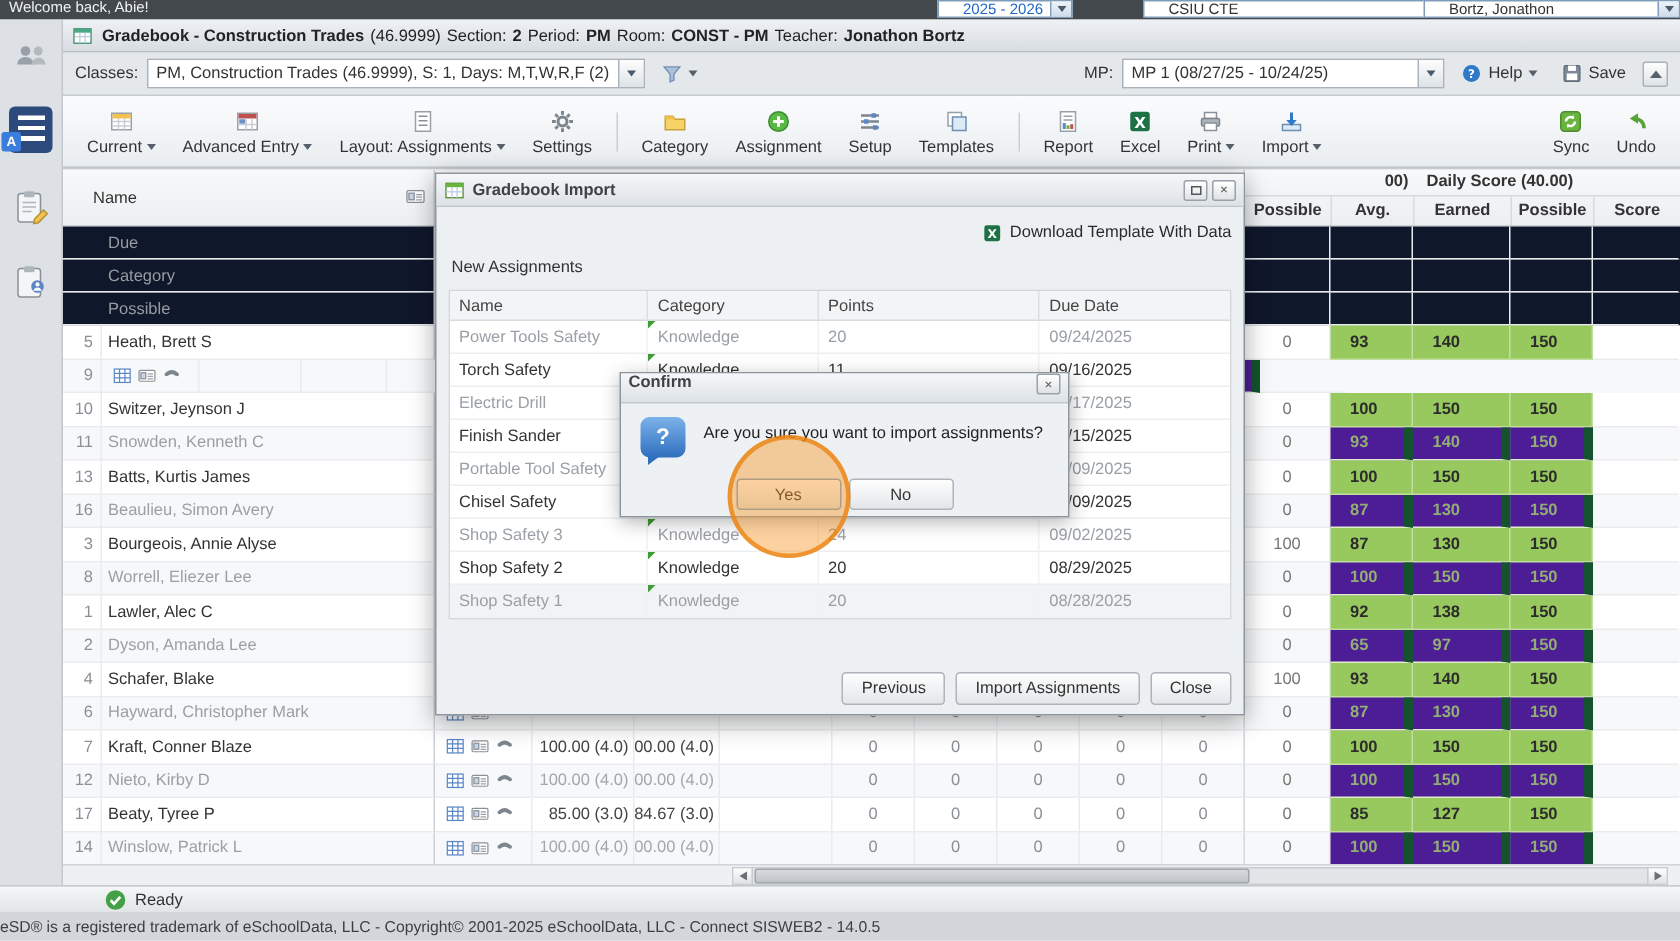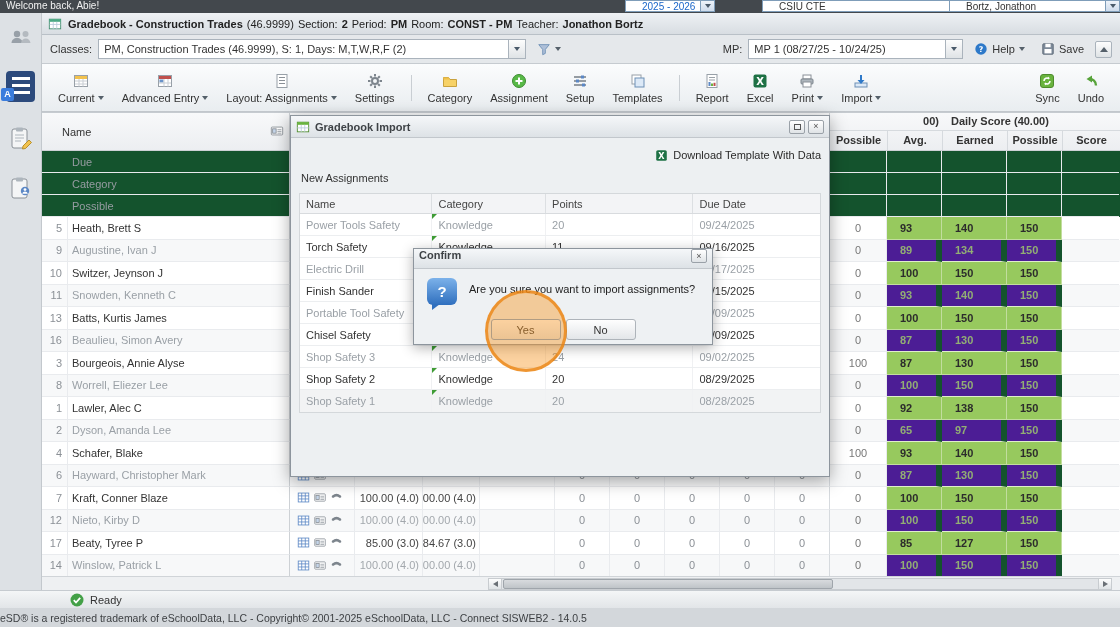--- a/index.html
+++ b/index.html
@@ -27,21 +27,21 @@
   
   .titlebar{position:absolute;left:42px;top:13px;width:1078px;height:22px;background:linear-gradient(#eef1f4,#d8dde2);border-bottom:1px solid #b9c0c7;display:flex;align-items:center;padding-left:6px;gap:6px}
   .titlebar .seg{margin-right:4px;color:#222}
   .titlebar .seg.b{font-weight:bold}
 
   
   .classesbar{position:absolute;left:42px;top:35px;width:1078px;height:29px;background:#e5e8eb;border-bottom:1px solid #c6cbd0;display:flex;align-items:center;padding:0 8px;gap:6px}
   .lbl{color:#333;white-space:nowrap}
   .combo{height:20px;background:#fff;border:1px solid #aab3bc;display:flex;align-items:center;padding-left:5px;overflow:hidden;white-space:nowrap}
   .combo .combo-btn{margin-left:auto;width:17px;height:100%;background:linear-gradient(#fdfdfd,#dfe3e6);border-left:1px solid #aab3bc;display:flex;align-items:center;justify-content:center;flex:none}
-  .classes-combo{width:428px}
+  .classes-combo{width:332px}
   .mp-combo{width:215px}
   .spacer{flex:1}
   .iconbtn{display:flex;align-items:center;gap:4px;padding:2px 5px;border-radius:3px;color:#333;white-space:nowrap}
   .caret{width:0;height:0;border-left:3px solid transparent;border-right:3px solid transparent;border-top:4px solid #55606a}
   .sqbtn{width:17px;height:17px;border:1px solid #aab3bc;background:linear-gradient(#fdfdfd,#dfe3e6);border-radius:2px;display:flex;align-items:center;justify-content:center}
 
   
   .toolbar{position:absolute;left:42px;top:64px;width:1078px;height:48px;background:linear-gradient(#fbfcfd,#e9edf0);border-bottom:1px solid #c2c7cc;display:flex;align-items:center;padding:0 8px}
   .tb-group{display:flex;align-items:stretch;gap:2px}
   .tb-group.right{margin-left:auto}
@@ -58,21 +58,21 @@
   .h-right{width:290px;display:flex;flex-direction:column}
   .rh-top{display:flex;height:18px;border-bottom:1px solid #d6dade}
   .rh-partial{width:113px;display:flex;align-items:center;justify-content:flex-end;padding-right:4px;font-weight:bold;color:#333;overflow:hidden}
   .rh-daily{width:177px;display:flex;align-items:center;padding-left:8px;font-weight:bold;color:#333;white-space:nowrap}
   .rh-sub{display:flex;height:20px}
   .rh-sub>div{display:flex;align-items:center;justify-content:center;border-right:1px solid #d6dade;font-weight:bold;color:#333}
   .s-posL{width:58px}.s-avg{width:55px}.s-earn{width:65px}.s-pos2{width:55px}.s-score{width:57px;border-right:none!important}
 
   .g-row{display:flex;height:22.5px;background:#fff}
   .g-row.alt{background:#f7f8f9}
-  .g-row.meta{height:22px;background:#14532d}
+  .g-row.meta{height:22px;background:#0f172a}
   .cell{display:flex;align-items:center;overflow:hidden;white-space:nowrap;border-right:1px solid #e9ebee;border-bottom:1px solid #e9ebee}
   .c-left{width:248px;padding-left:30px;color:#979ca2;border-right:1px solid #cdd1d5}
   .c-num{width:26px;justify-content:flex-end;padding-right:5px;color:#8b9096}
   .c-name{width:222px;padding-left:4px;color:#333;border-right:1px solid #cdd1d5}
   .inactive .c-name{color:#9aa0a6}
   .c-icons{width:65px;gap:3px;padding-left:7px}
   .c-g1{width:68px;justify-content:flex-end;padding-right:3px;color:#444}
   .c-g2{width:57px;justify-content:flex-end;padding-right:3px;color:#444}
   .inactive .c-g1,.inactive .c-g2{color:#a3a8ad}
   .c-sp{width:75px}
@@ -572,21 +572,20 @@
         <div class="cell c-z"></div>
         <div class="cell c-z"></div>
         <div class="cell c-posL">0</div>
         <div class="cell c-avg green">93</div>
         <div class="cell c-earn green">140</div>
         <div class="cell c-pos2 green">150</div>
         <div class="cell c-score"></div>
       </div>
       <div class="g-row student alt inactive">
         <div class="cell c-num">9</div>
-        <div class="cell c-name">Augustine, Ivan J</div>
         <div class="cell c-icons">
           <span class="ri icon">
             <svg width="13" height="13" viewBox="0 0 16 16">
               <rect x="1.5" y="2.5" width="13" height="11" fill="#fff" stroke="#5b87c5"></rect>
               <line x1="5.8" y1="2.5" x2="5.8" y2="13.5" stroke="#5b87c5"></line>
               <line x1="10.2" y1="2.5" x2="10.2" y2="13.5" stroke="#5b87c5"></line>
               <line x1="1.5" y1="6" x2="14.5" y2="6" stroke="#5b87c5"></line>
               <line x1="1.5" y1="9.8" x2="14.5" y2="9.8" stroke="#5b87c5"></line>
             </svg>
           </span>
@@ -1353,20 +1352,25 @@
             <div class="im-cell im-due">08/29/2025</div>
           </div>
           <div class="im-row dim">
             <div class="im-cell im-name">Shop Safety 1</div>
             <div class="im-cell im-cat"><span class="corner"></span>Knowledge</div>
             <div class="im-cell im-pts">20</div>
             <div class="im-cell im-due">08/28/2025</div>
           </div>
         </div>
     </div>
+    <div class="im-buttons">
+      <div class="btn">Previous</div>
+      <div class="btn">Import Assignments</div>
+      <div class="btn">Close</div>
+    </div>
   </div>
 </div>
 
 <div class="confirm">
   <div class="confirm-title">
     <span class="t">Confirm</span>
     <span class="win-btn">×</span>
   </div>
   <div class="q-icon">?</div>
   <div class="confirm-msg">Are you sure you want to import assignments?</div>

